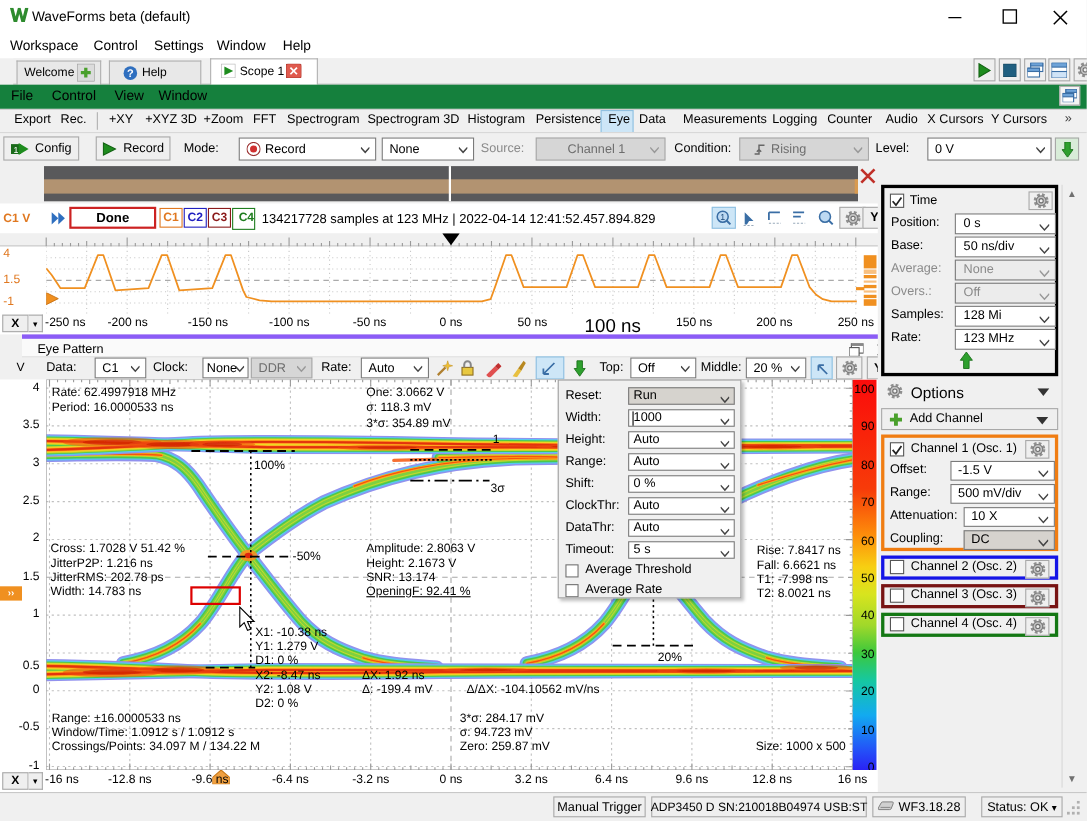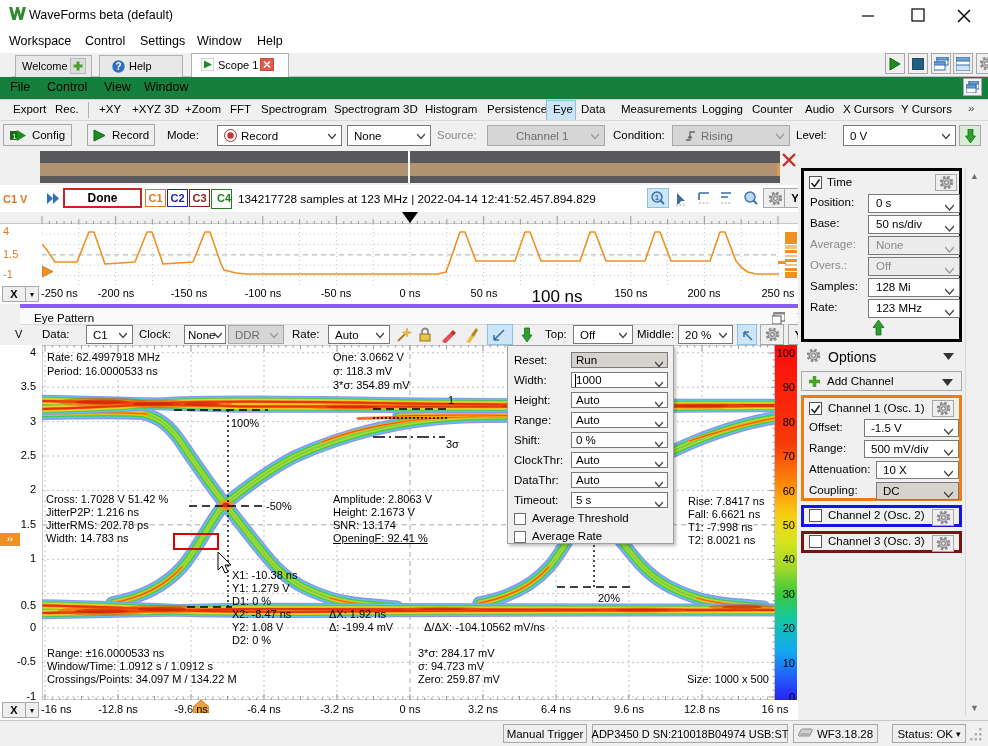--- a/index.html
+++ b/index.html
@@ -1153,20 +1153,31 @@
 <div class="abs" style="left:5px;top:1px;width:13px;height:13px;border:1px solid #555;background:#fff;"></div>
 <div class="abs" style="left:24px;top:1px;font-size:11.5px;white-space:nowrap;">Channel 3 (Osc. 3)</div>
 <div class="btn" style="left:128px;top:1px;width:22px;height:17px;">
         <svg width="15" height="15" viewBox="0 0 15 15">
           <circle cx="7.5" cy="7.5" r="5.4" fill="none" stroke="#8f8f8f" stroke-width="2.8" stroke-dasharray="2.4 1.85"></circle>
           <circle cx="7.5" cy="7.5" r="4.4" fill="#c2c2c2" stroke="#7d7d7d"></circle>
           <circle cx="7.5" cy="7.5" r="1.9" fill="#f0f0f0" stroke="#6f6f6f"></circle>
         </svg>
       </div>
 </div>
+<div class="abs" style="left:3px;top:408px;width:161px;height:22px;background:#f0f0f0;border:3px solid #147814;">
+<div class="abs" style="left:5px;top:1px;width:13px;height:13px;border:1px solid #555;background:#fff;"></div>
+<div class="abs" style="left:24px;top:1px;font-size:11.5px;white-space:nowrap;">Channel 4 (Osc. 4)</div>
+<div class="btn" style="left:128px;top:1px;width:22px;height:17px;">
+        <svg width="15" height="15" viewBox="0 0 15 15">
+          <circle cx="7.5" cy="7.5" r="5.4" fill="none" stroke="#8f8f8f" stroke-width="2.8" stroke-dasharray="2.4 1.85"></circle>
+          <circle cx="7.5" cy="7.5" r="4.4" fill="#c2c2c2" stroke="#7d7d7d"></circle>
+          <circle cx="7.5" cy="7.5" r="1.9" fill="#f0f0f0" stroke="#6f6f6f"></circle>
+        </svg>
+      </div>
+</div>
 <div class="abs" style="left:167px;top:19px;width:19px;height:548px;background:#f0f0f0;border-left:1px solid #d8d8d8;">
 <div class="abs" style="left:4px;top:3px;font-size:9px;color:#707070;">▲</div>
 <div class="abs" style="left:4px;bottom:3px;font-size:9px;color:#707070;">▼</div>
 </div>
 </div>
 
 <div class="abs" style="left:0;top:720px;width:988px;height:26px;background:#f0f0f0;border-top:1px solid #c8c8c8;">
   <div class="btn" style="left:503px;top:3px;width:84px;height:19px;font-size:11.5px;">Manual Trigger</div>
   <div class="btn" style="left:592px;top:3px;width:196px;height:19px;font-size:11px;">ADP3450 D SN:210018B04974 USB:ST</div>
   <div class="btn" style="left:793px;top:3px;width:85px;height:19px;font-size:11.5px;"><svg width="15" height="11" style="margin-right:4px;" viewBox="0 0 15 11">

